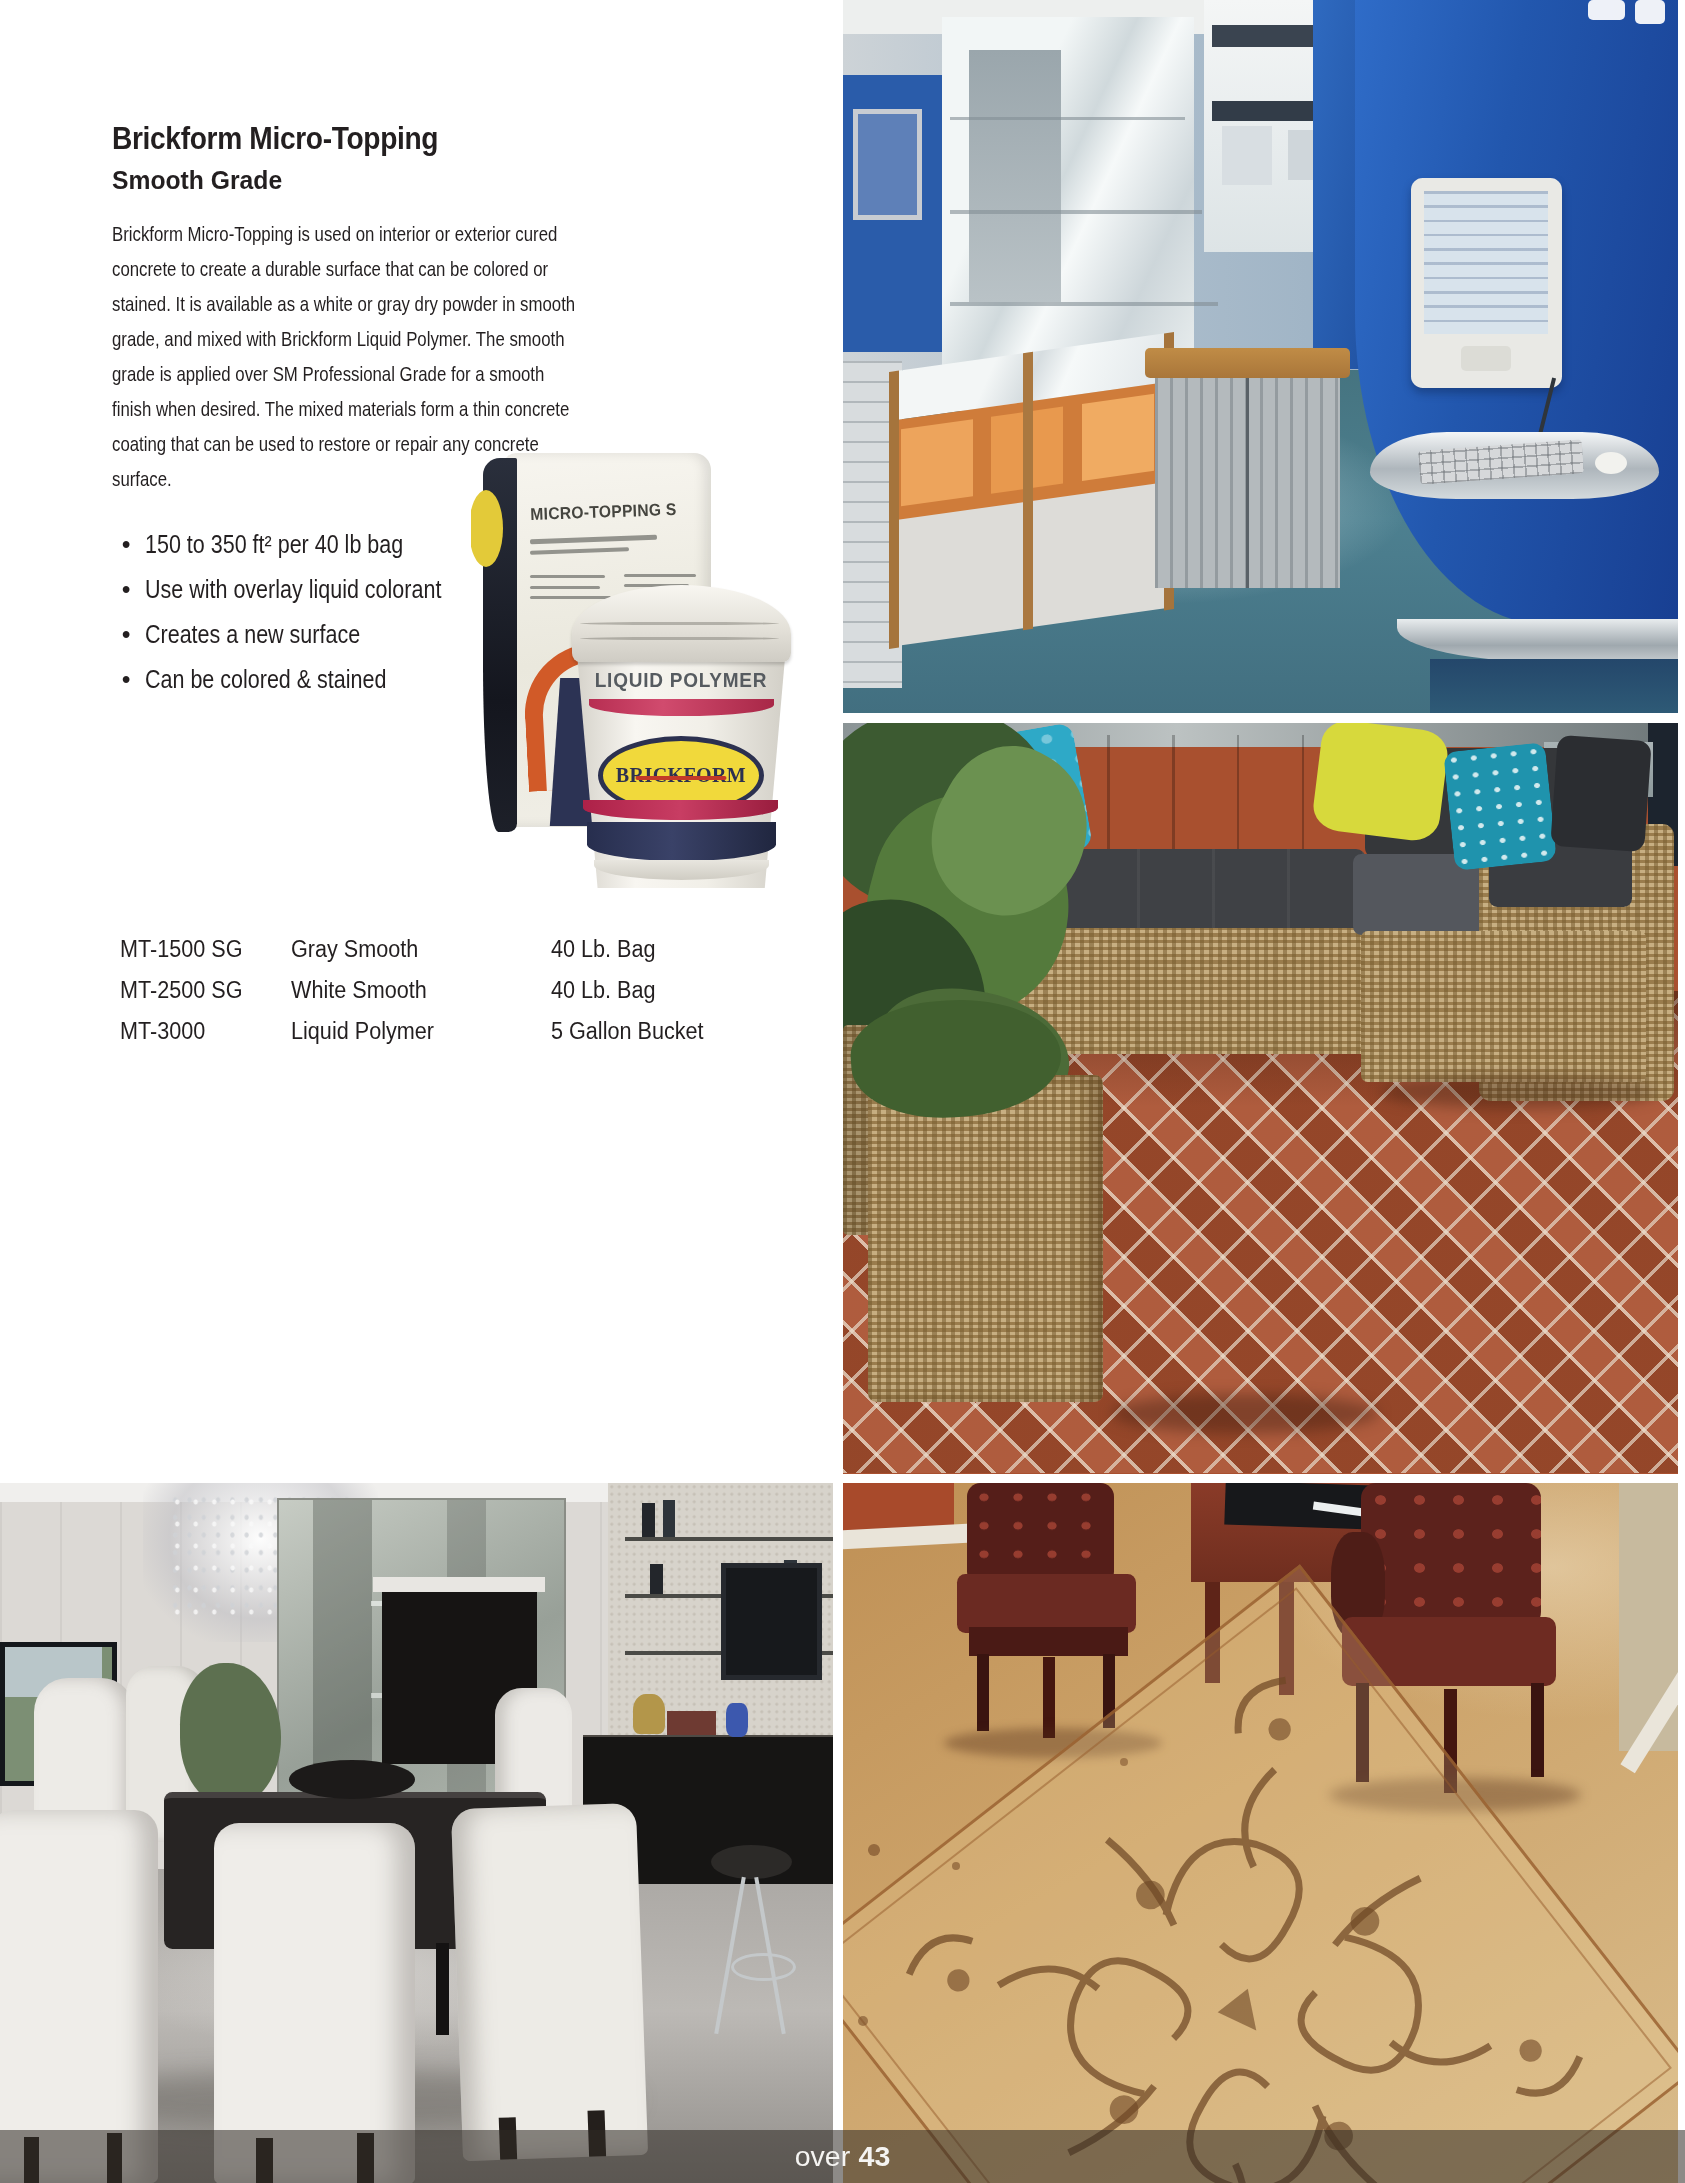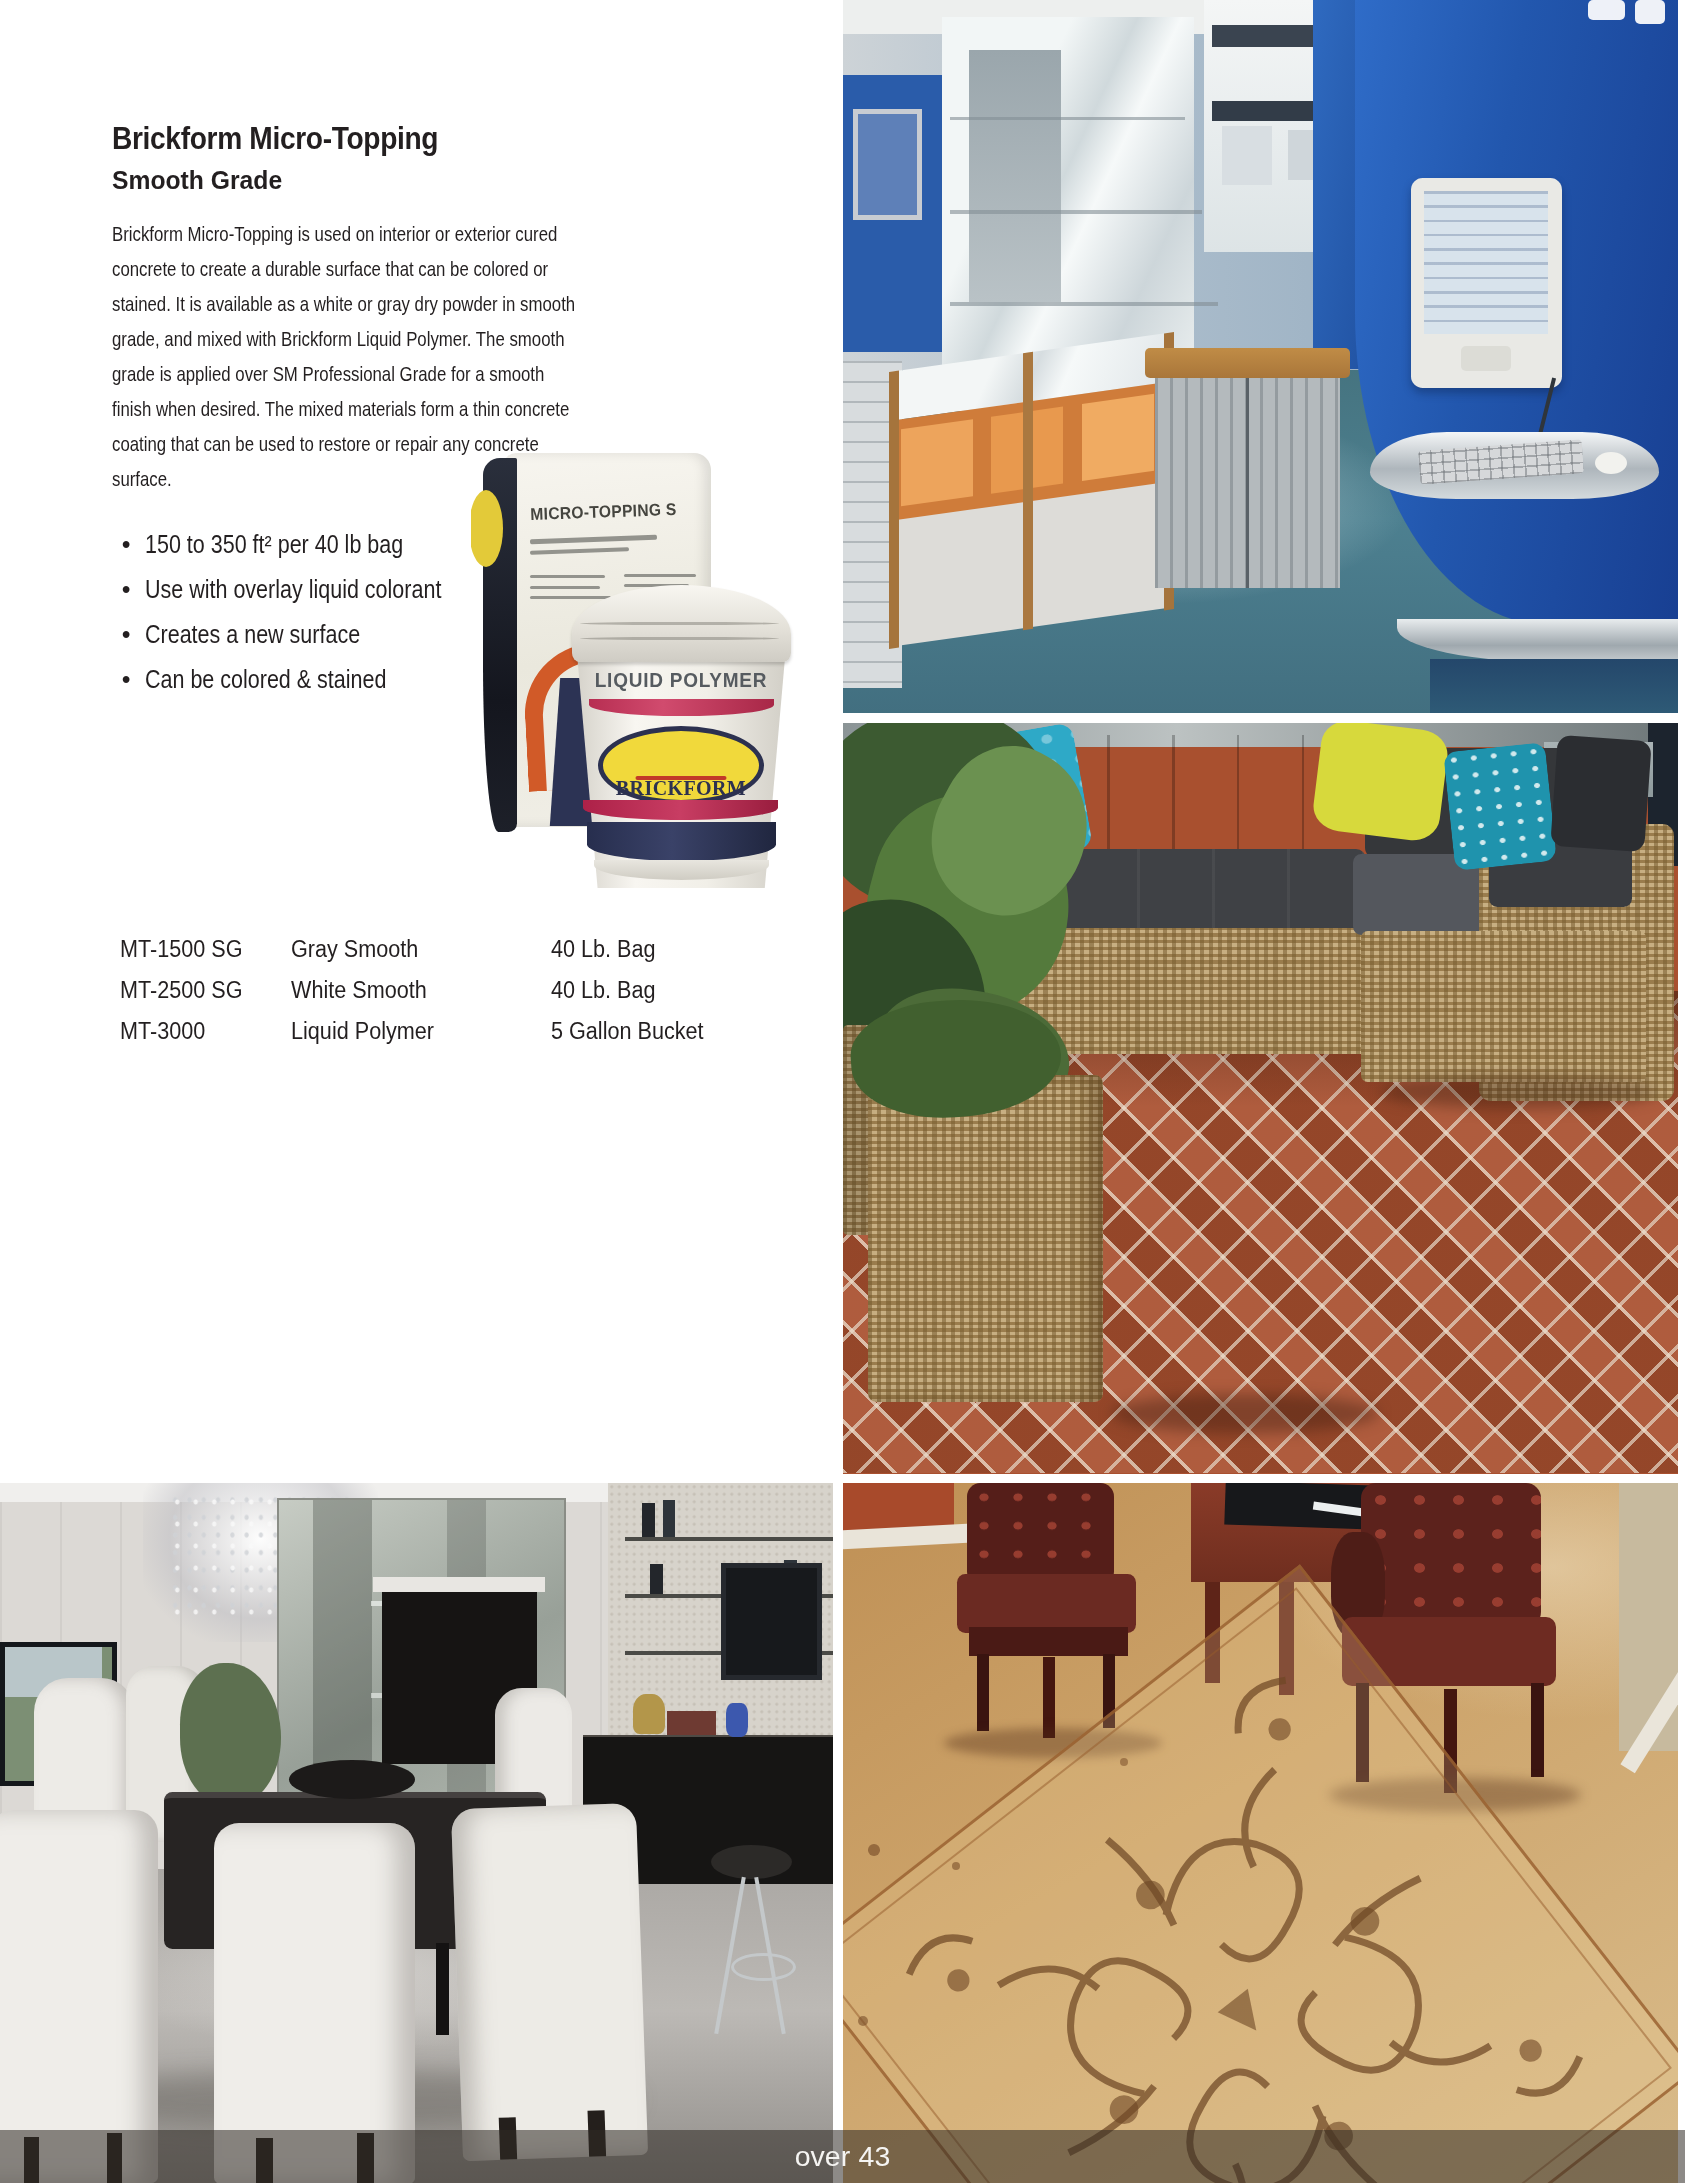--- a/index.html
+++ b/index.html
@@ -48,22 +48,22 @@
             clip-path:polygon(0 0,100% 0,90% 100%,10% 100%);}
   .bkt-lid{left:1.7px;top:0;width:219px;height:77px;
            background:linear-gradient(180deg,#f8f6f1,#e2dfd7 60%,#cfccc4);
            border-radius:55% 55% 8.4px 8.4px / 70% 70% 10px 10px;box-shadow:0 2.5px 3.4px rgba(0,0,0,.18);}
   .bkt-ridge{left:10px;width:199px;height:3.4px;background:rgba(128,126,118,.5);border-radius:50%;}
   .bkt-title{left:0;top:84px;width:100%;text-align:center;font-size:20px;font-weight:bold;
              color:#565b60;letter-spacing:0.8px;transform:scaleX(.95);}
   .bkt-stripe1{left:18.5px;top:114px;width:185px;height:17px;
                background:linear-gradient(90deg,#b72e52,#d14b6e 40%,#a82747);
                border-radius:0 0 60% 60% / 0 0 13.4px 13.4px;}
-  .bkt-oval{left:50%;top:141px;transform:translateX(-50%);width:156px;height:69px;background:#f1d93b;
-            border:5.9px solid #2c3150;border-radius:50%;display:flex;align-items:flex-end;justify-content:center;}
+  .bkt-oval{left:50%;top:151px;transform:translateX(-50%);width:156px;height:69px;background:#f1d93b;
+            border:5.9px solid #2c3150;border-radius:50%;display:flex;align-items:center;justify-content:center;}
   .bkt-brand{font-family:"Liberation Serif",serif;font-size:20px;font-weight:bold;color:#2c3150;letter-spacing:0.4px;}
   .bkt-redline{left:50%;top:191px;transform:translateX(-50%);width:91px;height:4.2px;background:#c23a28;border-radius:2.5px;}
   .bkt-stripe2{left:13.4px;top:215px;width:195px;height:20px;
                background:linear-gradient(90deg,#ad2148,#c83d63 50%,#991d3e);
                border-radius:0 0 70% 70% / 0 0 17px 17px;}
   .bkt-navy{left:17px;top:237px;width:189px;height:39px;
             background:linear-gradient(90deg,#272e4e,#3a4268 45%,#20263f);
             border-radius:0 0 60% 60% / 0 0 20px 20px;}
   .bkt-rim{left:23.5px;top:275px;width:175px;height:20px;background:linear-gradient(#e8e6df,#cfccc3);
            border-radius:0 0 50% 50% / 0 0 15px 15px;}
@@ -81,21 +81,21 @@
   .brickfloor{background-color:#a9502f;
     background-image:linear-gradient(180deg,rgba(58,24,12,.45),rgba(58,24,12,0) 24%),
       repeating-linear-gradient(45deg,rgba(236,222,204,.75) 0 3.4px,rgba(236,222,204,0) 3.4px 35px),
       repeating-linear-gradient(135deg,rgba(230,215,198,.7) 0 3.4px,rgba(230,215,198,0) 3.4px 35px),
       repeating-linear-gradient(45deg,rgba(0,0,0,.12) 0 35px,rgba(255,255,255,.07) 35px 70px);}
   .leaf{border-radius:45% 55% 50% 50%;}
 
   
   .footer-bar{left:0;top:2130px;width:1685px;height:53px;background:rgba(48,42,36,.55);
               display:flex;align-items:center;justify-content:center;color:#f5f4f2;font-size:28.5px;}
-  .footer-bar b{margin-left:8.4px;font-weight:normal;}
+  .footer-bar b{margin-left:8.4px;font-weight:bold;}
 </style>
 </head>
 <body>
 
 <div class="page">
 
   <h1 class="abs title nowrap">Brickform Micro-Topping</h1>
   <h2 class="abs subtitle nowrap">Smooth Grade</h2>
 
   <div class="abs intro">

